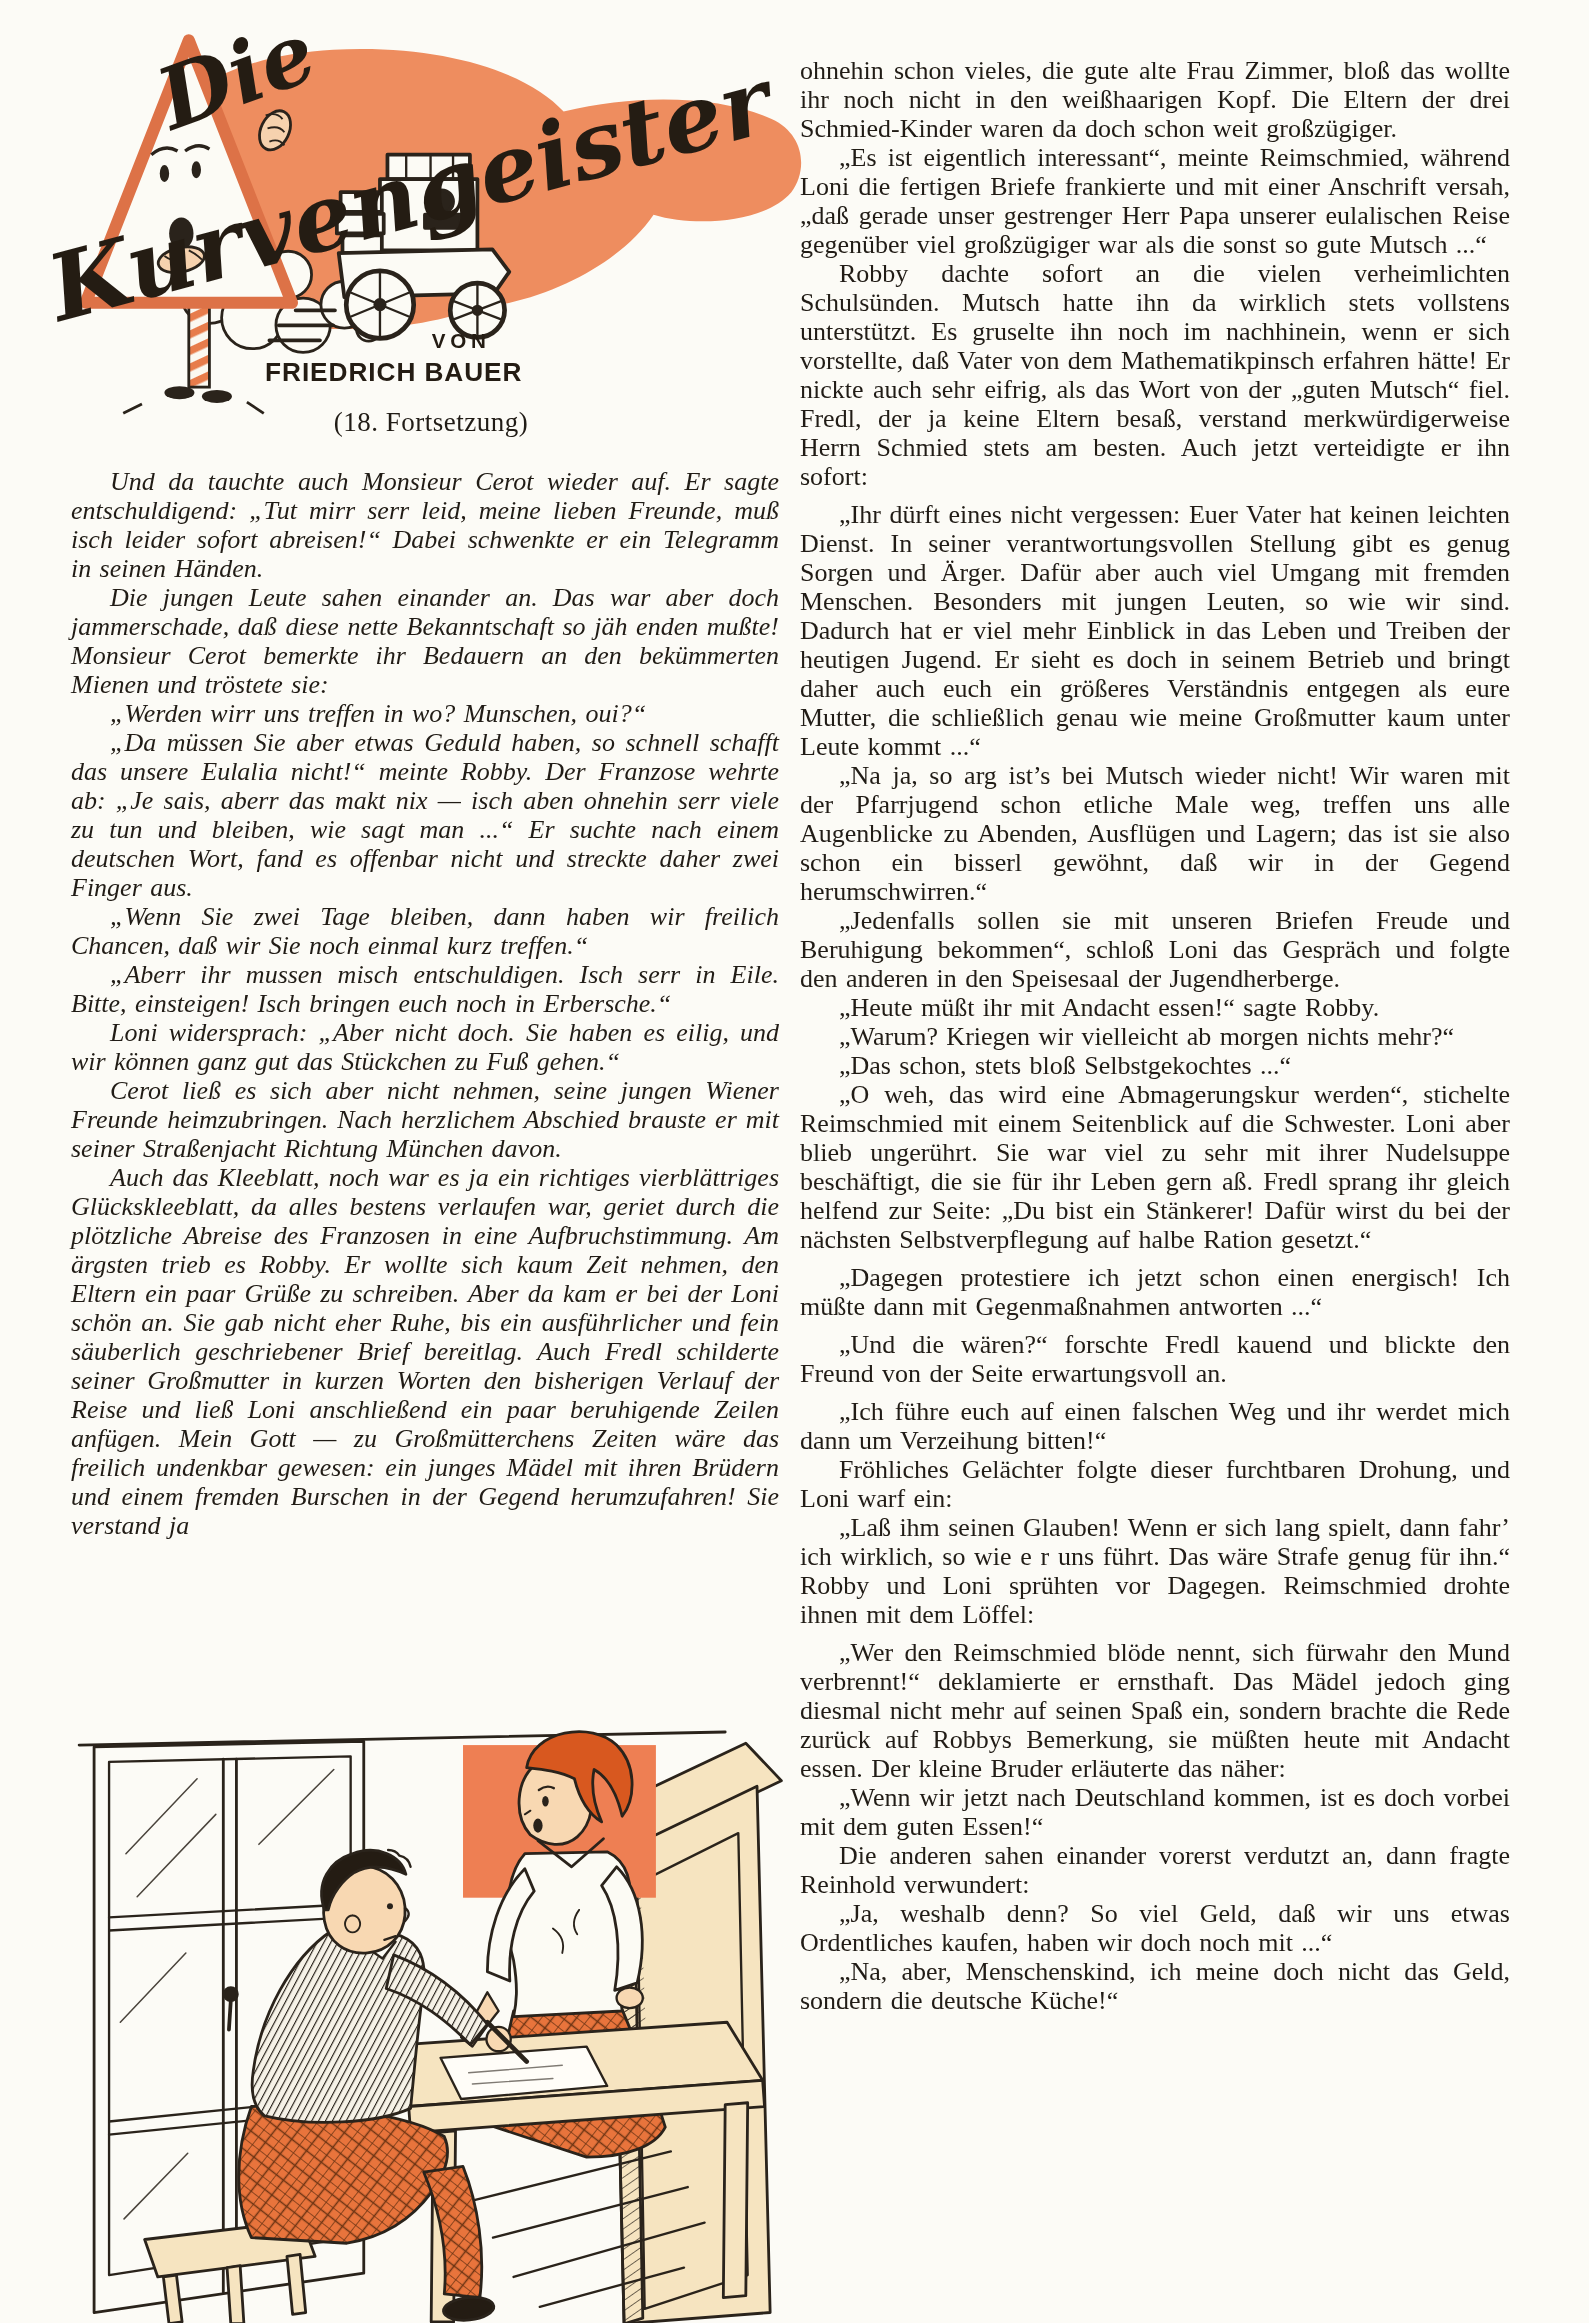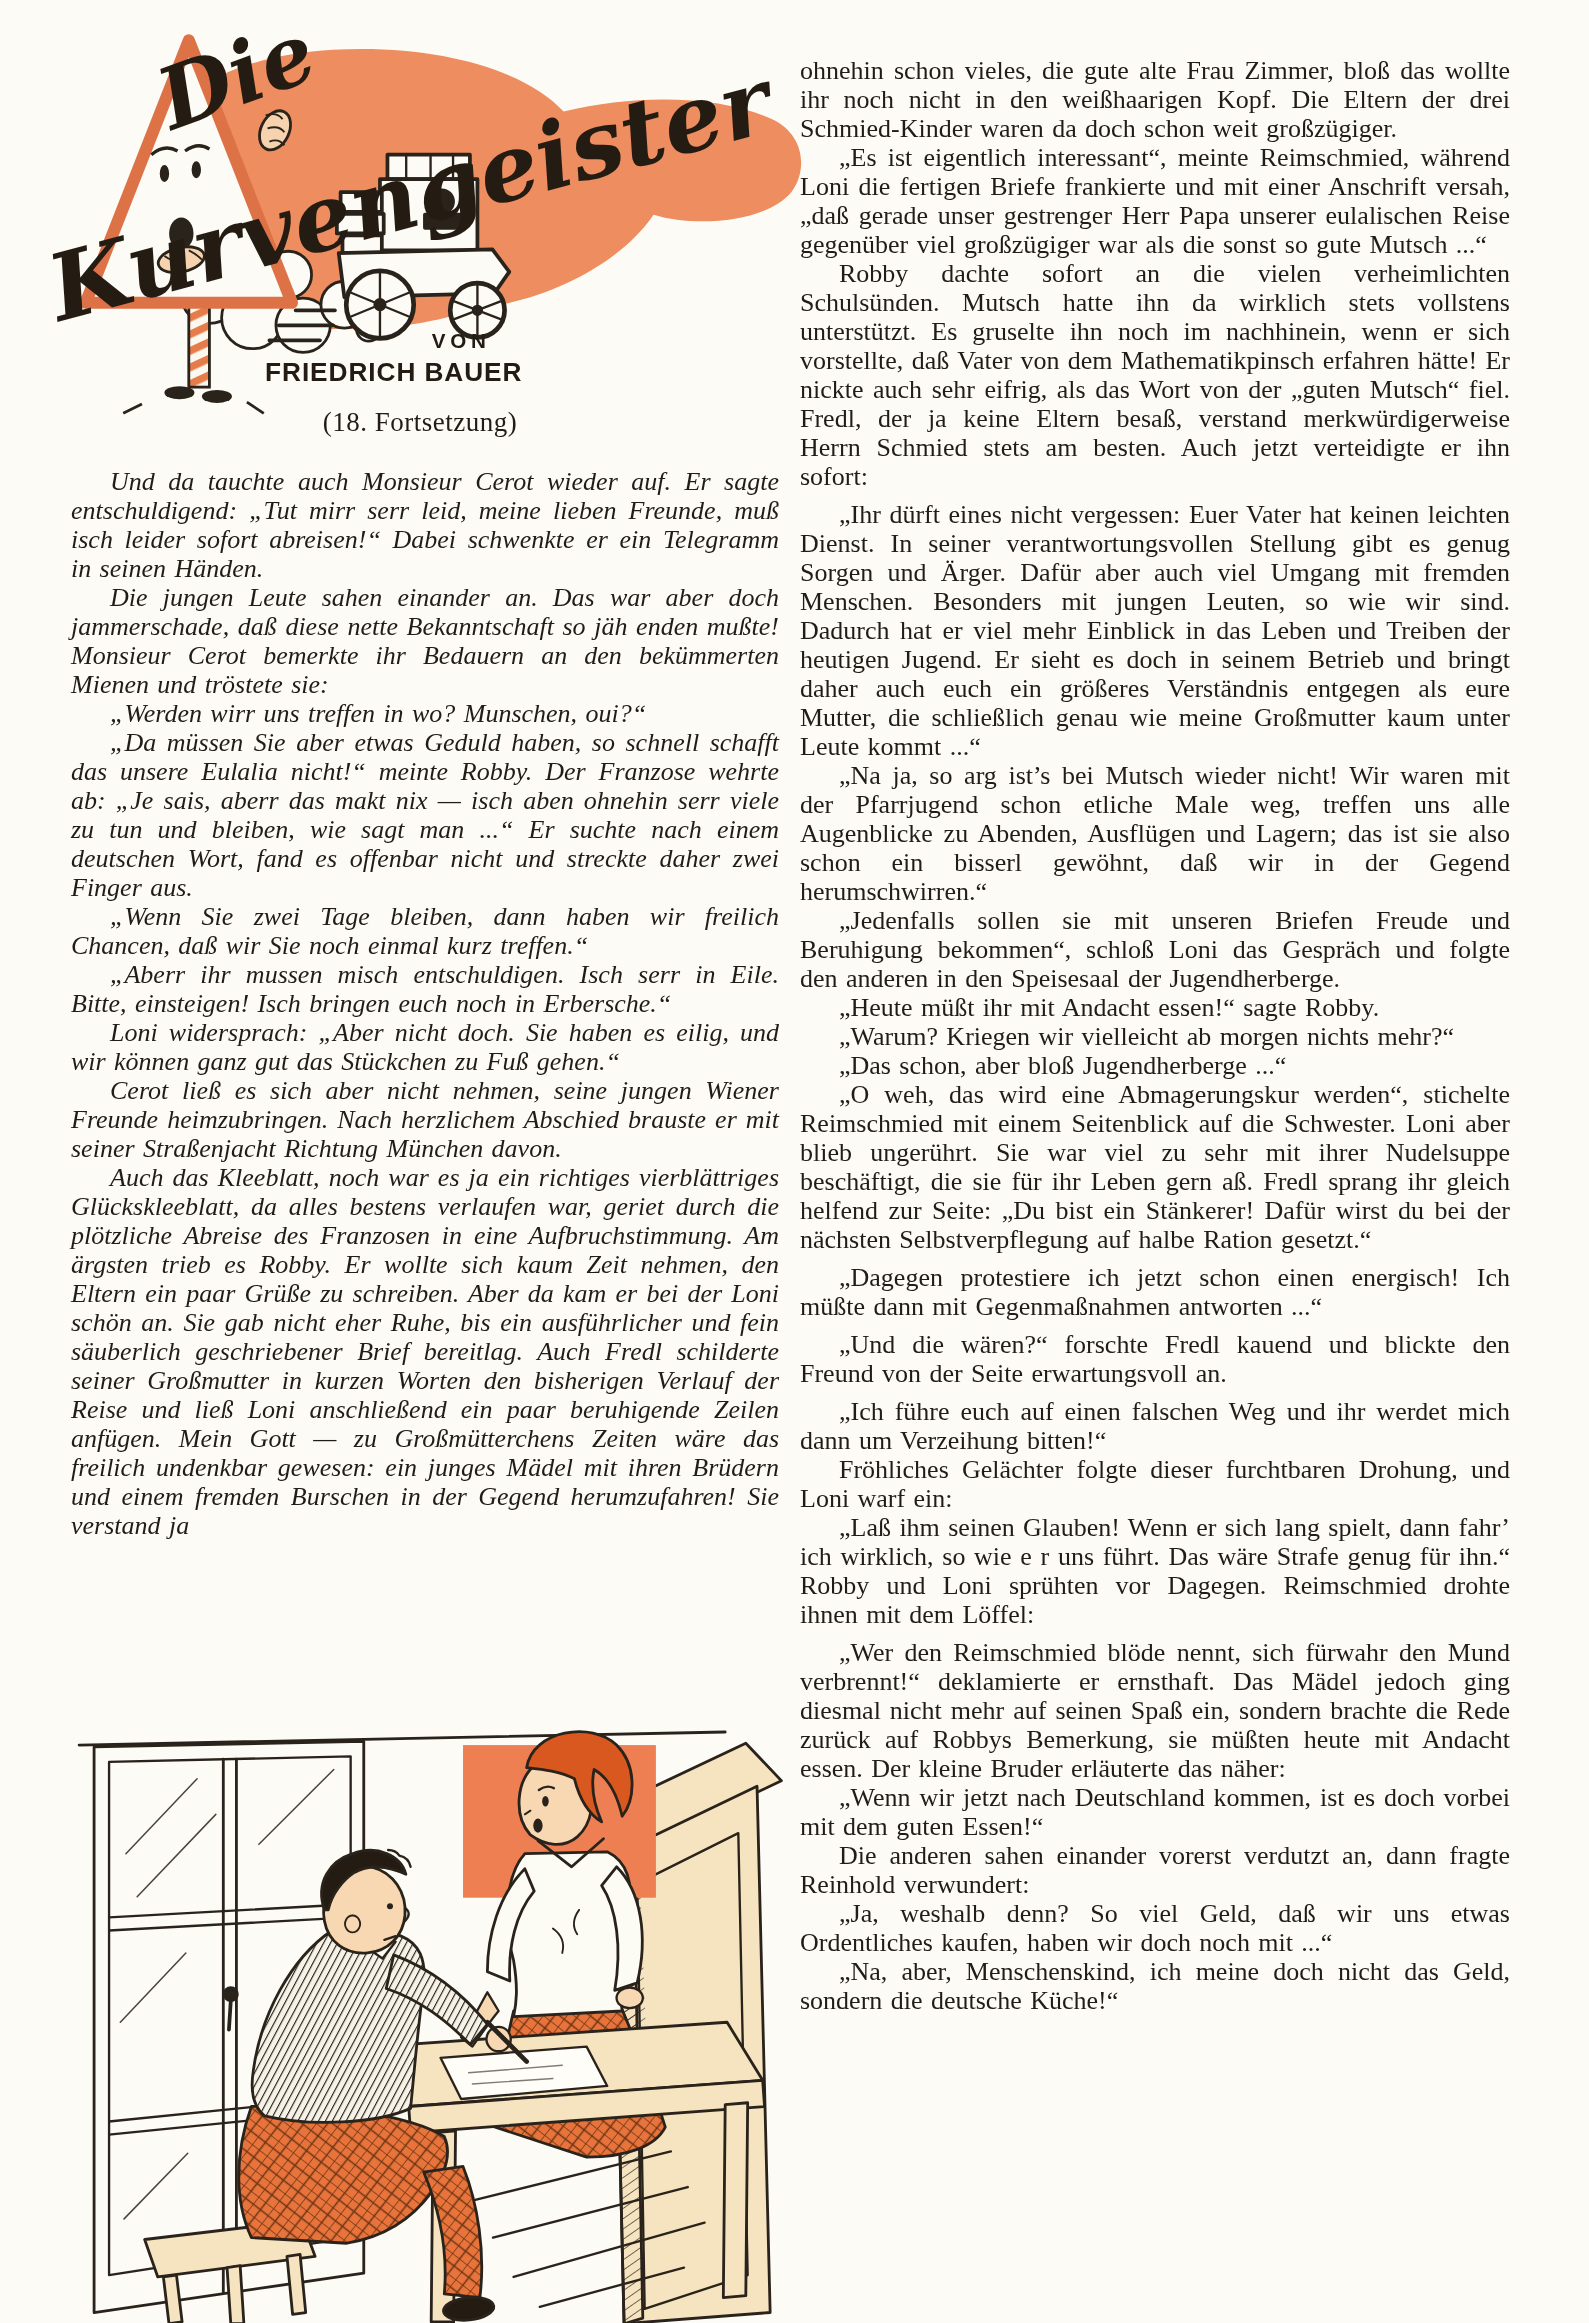--- a/index.html
+++ b/index.html
@@ -8,21 +8,21 @@
     background:#fcfbf6;overflow:hidden;
     font-family:"Liberation Serif",serif;color:#211c16;
   }
   .col{position:absolute;text-align:justify;font-size:26px;line-height:29px;word-spacing:1.9px;}
   .col p{margin:0;text-indent:39px;}
   .col p.noindent{text-indent:0;}
   .col p.gap{margin-top:9px;}
   .col-left{left:71px;top:467px;width:708px;font-style:italic;}
   .col-right{left:800px;top:56px;width:710px;}
   .fortsetzung{
-    position:absolute;left:66px;top:407px;width:708px;
+    position:absolute;left:77px;top:407px;width:708px;
     text-align:center;font-size:27px;letter-spacing:0.5px;
   }
   svg.header-art{position:absolute;left:52px;top:14px;}
   svg.bottom-art{position:absolute;left:66px;top:1713px;}
 </style>
 </head>
 <body>
 
 <div class="page">
 
@@ -113,21 +113,21 @@
 
   <div class="col col-right">
       <p class="para noindent">ohnehin schon vieles, die gute alte Frau Zimmer, bloß das wollte ihr noch nicht in den weißhaarigen Kopf. Die Eltern der drei Schmied-Kinder waren da doch schon weit großzügiger.</p>
       <p class="para">„Es ist eigentlich interessant“, meinte Reimschmied, während Loni die fertigen Briefe frankierte und mit einer Anschrift versah, „daß gerade unser gestrenger Herr Papa unserer eulalischen Reise gegenüber viel großzügiger war als die sonst so gute Mutsch ...“</p>
       <p class="para">Robby dachte sofort an die vielen verheimlichten Schulsünden. Mutsch hatte ihn da wirklich stets vollstens unterstützt. Es gruselte ihn noch im nachhinein, wenn er sich vorstellte, daß Vater von dem Mathematikpinsch erfahren hätte! Er nickte auch sehr eifrig, als das Wort von der „guten Mutsch“ fiel. Fredl, der ja keine Eltern besaß, verstand merkwürdigerweise Herrn Schmied stets am besten. Auch jetzt verteidigte er ihn sofort:</p>
       <p class="para gap">„Ihr dürft eines nicht vergessen: Euer Vater hat keinen leichten Dienst. In seiner verantwortungsvollen Stellung gibt es genug Sorgen und Ärger. Dafür aber auch viel Umgang mit fremden Menschen. Besonders mit jungen Leuten, so wie wir sind. Dadurch hat er viel mehr Einblick in das Leben und Treiben der heutigen Jugend. Er sieht es doch in seinem Betrieb und bringt daher auch euch ein größeres Verständnis entgegen als eure Mutter, die schließlich genau wie meine Großmutter kaum unter Leute kommt ...“</p>
       <p class="para">„Na ja, so arg ist’s bei Mutsch wieder nicht! Wir waren mit der Pfarrjugend schon etliche Male weg, treffen uns alle Augenblicke zu Abenden, Ausflügen und Lagern; das ist sie also schon ein bisserl gewöhnt, daß wir in der Gegend herumschwirren.“</p>
       <p class="para">„Jedenfalls sollen sie mit unseren Briefen Freude und Beruhigung bekommen“, schloß Loni das Gespräch und folgte den anderen in den Speisesaal der Jugendherberge.</p>
       <p class="para">„Heute müßt ihr mit Andacht essen!“ sagte Robby.</p>
       <p class="para">„Warum? Kriegen wir vielleicht ab morgen nichts mehr?“</p>
-      <p class="para">„Das schon, aber bloß Jugendherberge ...“</p>
+      <p class="para">„Das schon, stets bloß Selbstgekochtes ...“</p>
       <p class="para">„O weh, das wird eine Abmagerungskur werden“, stichelte Reimschmied mit einem Seitenblick auf die Schwester. Loni aber blieb ungerührt. Sie war viel zu sehr mit ihrer Nudelsuppe beschäftigt, die sie für ihr Leben gern aß. Fredl sprang ihr gleich helfend zur Seite: „Du bist ein Stänkerer! Dafür wirst du bei der nächsten Selbstverpflegung auf halbe Ration gesetzt.“</p>
       <p class="para gap">„Dagegen protestiere ich jetzt schon einen energisch! Ich müßte dann mit Gegenmaßnahmen antworten ...“</p>
       <p class="para gap">„Und die wären?“ forschte Fredl kauend und blickte den Freund von der Seite erwartungsvoll an.</p>
       <p class="para gap">„Ich führe euch auf einen falschen Weg und ihr werdet mich dann um Verzeihung bitten!“</p>
       <p class="para">Fröhliches Gelächter folgte dieser furchtbaren Drohung, und Loni warf ein:</p>
       <p class="para">„Laß ihm seinen Glauben! Wenn er sich lang spielt, dann fahr’ ich wirklich, so wie e r uns führt. Das wäre Strafe genug für ihn.“ Robby und Loni sprühten vor Dagegen. Reimschmied drohte ihnen mit dem Löffel:</p>
       <p class="para gap">„Wer den Reimschmied blöde nennt, sich fürwahr den Mund verbrennt!“ deklamierte er ernsthaft. Das Mädel jedoch ging diesmal nicht mehr auf seinen Spaß ein, sondern brachte die Rede zurück auf Robbys Bemerkung, sie müßten heute mit Andacht essen. Der kleine Bruder erläuterte das näher:</p>
       <p class="para">„Wenn wir jetzt nach Deutschland kommen, ist es doch vorbei mit dem guten Essen!“</p>
       <p class="para">Die anderen sahen einander vorerst verdutzt an, dann fragte Reinhold verwundert:</p>
       <p class="para">„Ja, weshalb denn? So viel Geld, daß wir uns etwas Ordentliches kaufen, haben wir doch noch mit ...“</p>

